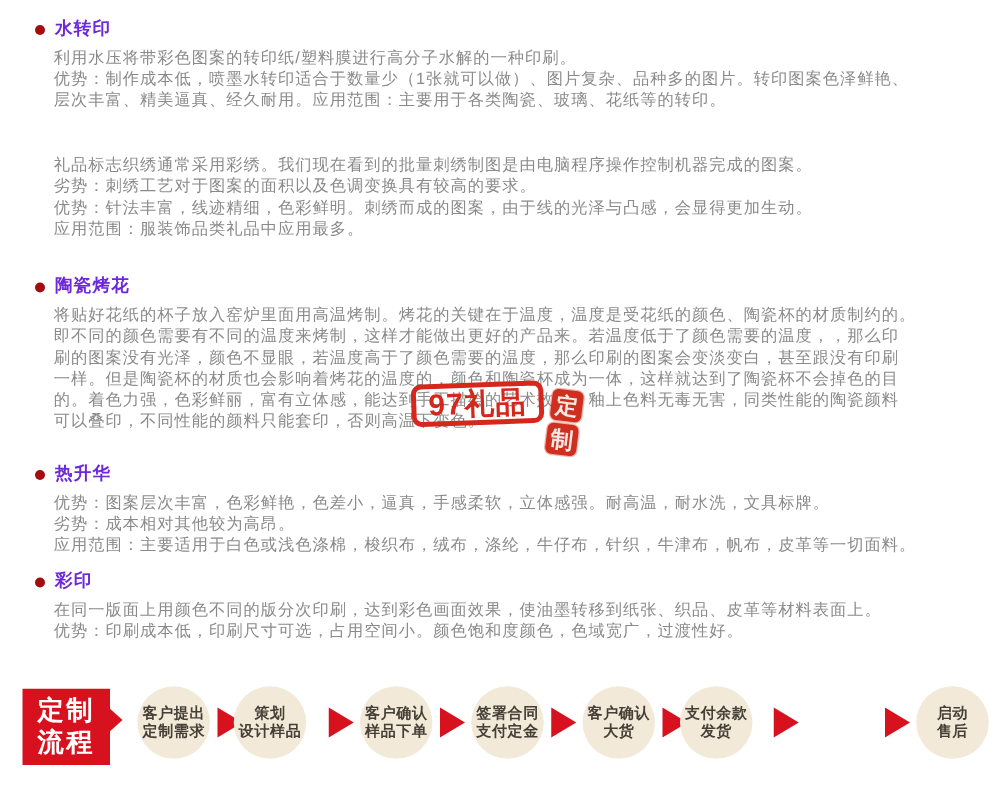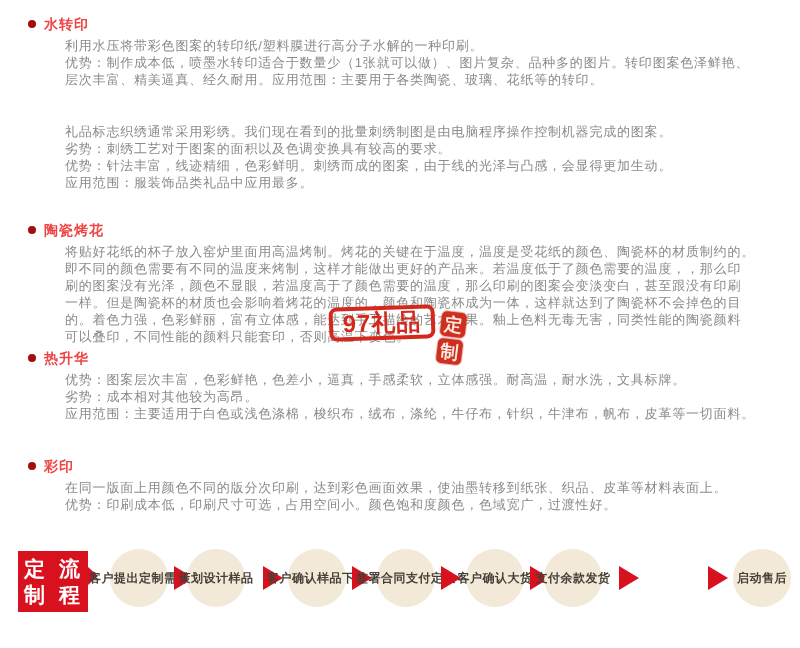--- a/index.html
+++ b/index.html
@@ -8,25 +8,25 @@
     font-family:"Liberation Sans", sans-serif; overflow:hidden;
   }
   
   .sec { position:absolute; left:0; width:800px; }
   .sec-header { display:flex; align-items:center; padding-left:28px; height:16px; }
   .bullet {
     width:8px; height:8px; border-radius:50%; background:#a40d0d;
     margin-right:8px; flex:0 0 auto;
   }
   .sec-title {
-    font-size:14px; font-weight:bold; color:#ef4444; letter-spacing:1px;
-    margin:0; line-height:16px;
+    font-size:14px; font-weight:bold; color:#6d28d9; letter-spacing:1px;
+    margin:0; line-height:16px;font-family:Liberation Mono, monospace;
   }
   .sec-body {
-    margin-top:5px; padding-left:65px; color:#8a8a8a; font-size:13px;
+    margin-top:5px; padding-left:43px; color:#8a8a8a; font-size:13px;
     line-height:17px; letter-spacing:0.8px; white-space:nowrap;
   }
   .body-line { height:17px; }
   
   .wm-box {
     position:absolute; left:329px; top:306px; width:98px; height:26px;
     border:4px solid #d5281c; border-radius:8px;
     display:flex; align-items:center; justify-content:center;
     transform:rotate(-2deg); background:transparent;
   }
@@ -35,32 +35,32 @@
     position:absolute; width:25px; height:25px; background:#ce2f1e;
     color:#f9e9e2; font-size:18px; font-weight:bold; border-radius:5px;
     display:flex; align-items:center; justify-content:center;
     transform:rotate(7deg); box-shadow:0 0 0 1px rgba(206,47,30,0.35);
   }
   .seal-1 { left:441px; top:312px; }
   .seal-2 { left:437px; top:339px; }
   
   .flow-box {
     position:absolute; left:18px; top:551px; width:70px; height:61px;
-    background:#d8111f; color:#ffffff; display:flex; 
+    background:#d8111f; color:#ffffff; display:flex; flex-direction:column;
     align-items:center; justify-content:center; text-align:center;
   }
   .flow-box-line { font-size:21px; font-weight:bold; line-height:26px; letter-spacing:2px; }
   .flow-box-tip {
     position:absolute; left:88px; top:567px; width:0; height:0;
     border-left:10px solid #d8111f; border-top:9px solid transparent;
     border-bottom:9px solid transparent;
   }
   .flow-step {
     position:absolute; top:549px; width:58px; height:58px; border-radius:50%;
-    background:#f2e9d9; display:flex; align-items:center;
+    background:#f2e9d9; display:flex; flex-direction:column; align-items:center;
     justify-content:center; text-align:center; color:#453f36;
     font-size:12px; font-weight:bold; line-height:15px; letter-spacing:0.5px;
     white-space:nowrap;
   }
   .flow-arrow {
     position:absolute; top:566px; width:0; height:0;
     border-left:20px solid #d8111f; border-top:12px solid transparent;
     border-bottom:12px solid transparent;
   }
 </style>
@@ -98,21 +98,21 @@
     <div class="sec-body">
       <div class="body-line">将贴好花纸的杯子放入窑炉里面用高温烤制。烤花的关键在于温度，温度是受花纸的颜色、陶瓷杯的材质制约的。</div>
       <div class="body-line">即不同的颜色需要有不同的温度来烤制，这样才能做出更好的产品来。若温度低于了颜色需要的温度，，那么印</div>
       <div class="body-line">刷的图案没有光泽，颜色不显眼，若温度高于了颜色需要的温度，那么印刷的图案会变淡变白，甚至跟没有印刷</div>
       <div class="body-line">一样。但是陶瓷杯的材质也会影响着烤花的温度的，颜色和陶瓷杯成为一体，这样就达到了陶瓷杯不会掉色的目</div>
       <div class="body-line">的。着色力强，色彩鲜丽，富有立体感，能达到手工描绘的艺术效果。釉上色料无毒无害，同类性能的陶瓷颜料</div>
       <div class="body-line">可以叠印，不同性能的颜料只能套印，否则高温下变色。</div>
     </div>
   </section>
 
-  <section class="sec" style="top:350px">
+  <section class="sec" style="top:372px">
     <div class="sec-header">
       <span class="bullet"></span>
       <h2 class="sec-title">热升华</h2>
     </div>
     <div class="sec-body">
       <div class="body-line">优势：图案层次丰富，色彩鲜艳，色差小，逼真，手感柔软，立体感强。耐高温，耐水洗，文具标牌。</div>
       <div class="body-line">劣势：成本相对其他较为高昂。</div>
       <div class="body-line">应用范围：主要适用于白色或浅色涤棉，梭织布，绒布，涤纶，牛仔布，针织，牛津布，帆布，皮革等一切面料。</div>
     </div>
   </section>

